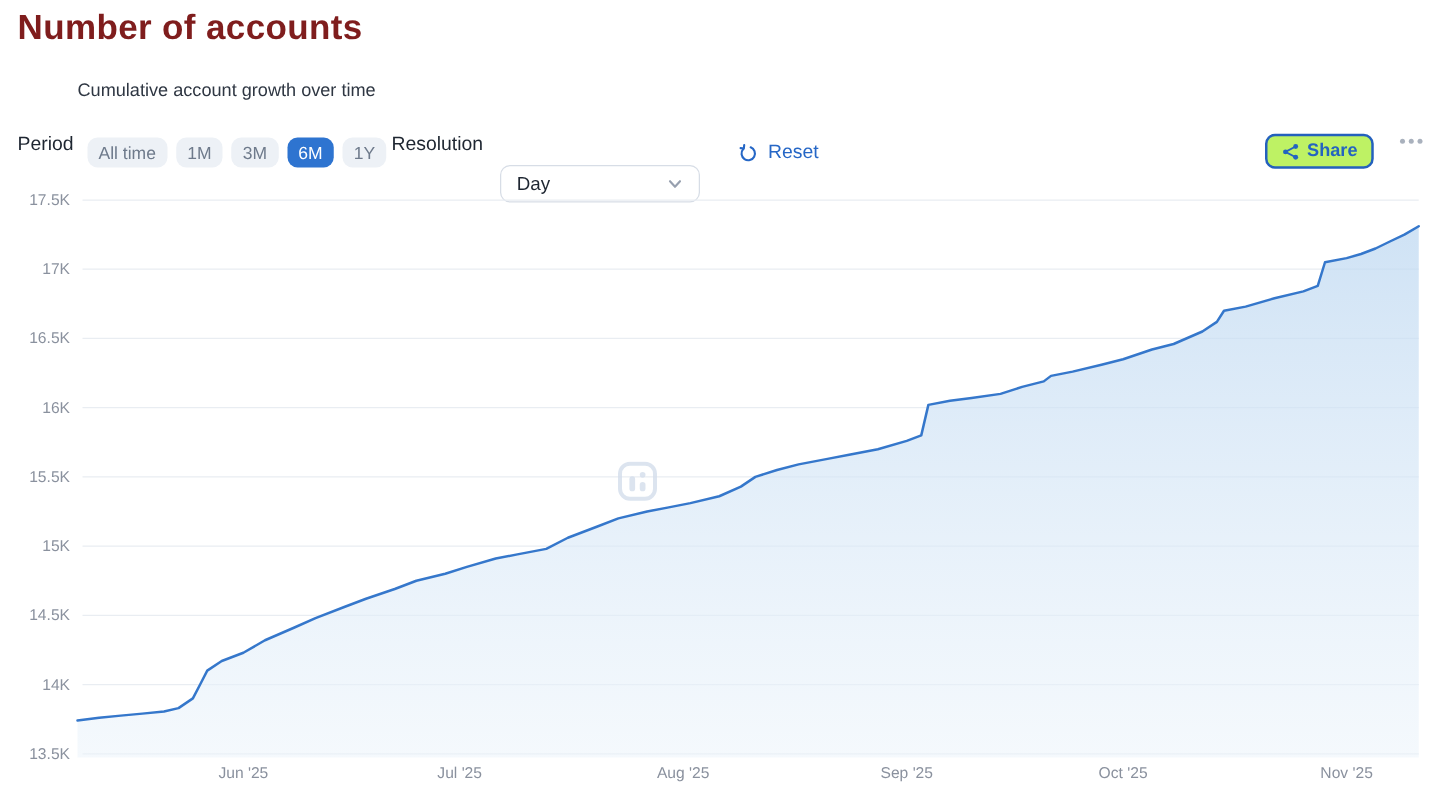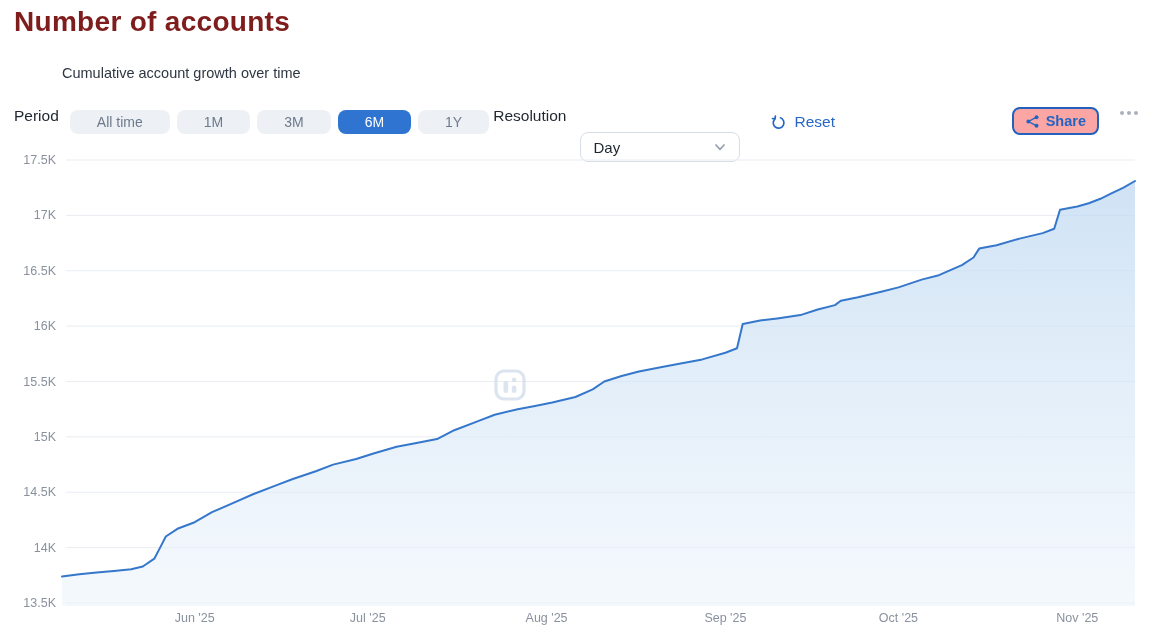--- a/index.html
+++ b/index.html
@@ -16,41 +16,41 @@
     position:absolute; left:14px; top:65px;
     font-size:14.5px; color:#2e3642;margin-left:48px;
   }
   .controls {
     position:absolute; left:14px; right:10px; top:107px; height:30px;
     display:flex; 
   }
   .ctl-label { font-size:15.5px; color:#1e2631; }
   .chips { display:flex; align-items:center; gap:7px; margin-left:11px; }
   .chip {
-    height:24px; padding:0 27px; border-radius:8px;
+    height:24px; padding:0 9px; border-radius:8px;
     background:#edf1f6; color:#6e7a8b; font-size:14px; font-weight:500;
     display:flex; align-items:center; cursor:pointer; white-space:nowrap;
   }
   .chip.selected { background:#2e74d0; color:#fff; }
   .res-label { margin-left:4px; }
   .select {
     margin-left:14px; width:160px; height:30px; border:1px solid #d7dde6; border-radius:8px;
     background:#fff; display:flex; align-items:center; padding:0 12px;
     font-size:15px; color:#1e2631; cursor:pointer;margin-top:25px;
   }
   .select .sel-text { flex:1; }
   .reset {
     margin-left:30px; display:flex; align-items:center; gap:7px;
     color:#2667c6; font-size:15.5px; cursor:pointer;
   }
   .spacer { flex:1; }
   .share-btn {
     height:28px; padding:0 11px; border:2px solid #2461bd; border-radius:8px;
     display:flex; align-items:center; gap:6px; color:#2464c0;
-    font-size:14.5px; font-weight:700; background:#fca5a5; cursor:pointer;
+    font-size:14.5px; font-weight:700; background:#bef264; cursor:pointer;
   }
   .more {
     margin-left:19px; display:flex; gap:3px; cursor:pointer; padding:4px 2px;
   }
   .more i { width:4px; height:4px; border-radius:50%; background:#a9b1bd; }
   .chart-wrap { position:absolute; left:0; top:0; width:1150px; height:643px; }
   svg.chart { position:absolute; left:0; top:0; z-index:2; }
   .watermark {
     position:absolute; left:494px; top:369px; z-index:3;
     display:flex; align-items:center; gap:10px; opacity:.8; pointer-events:none;

